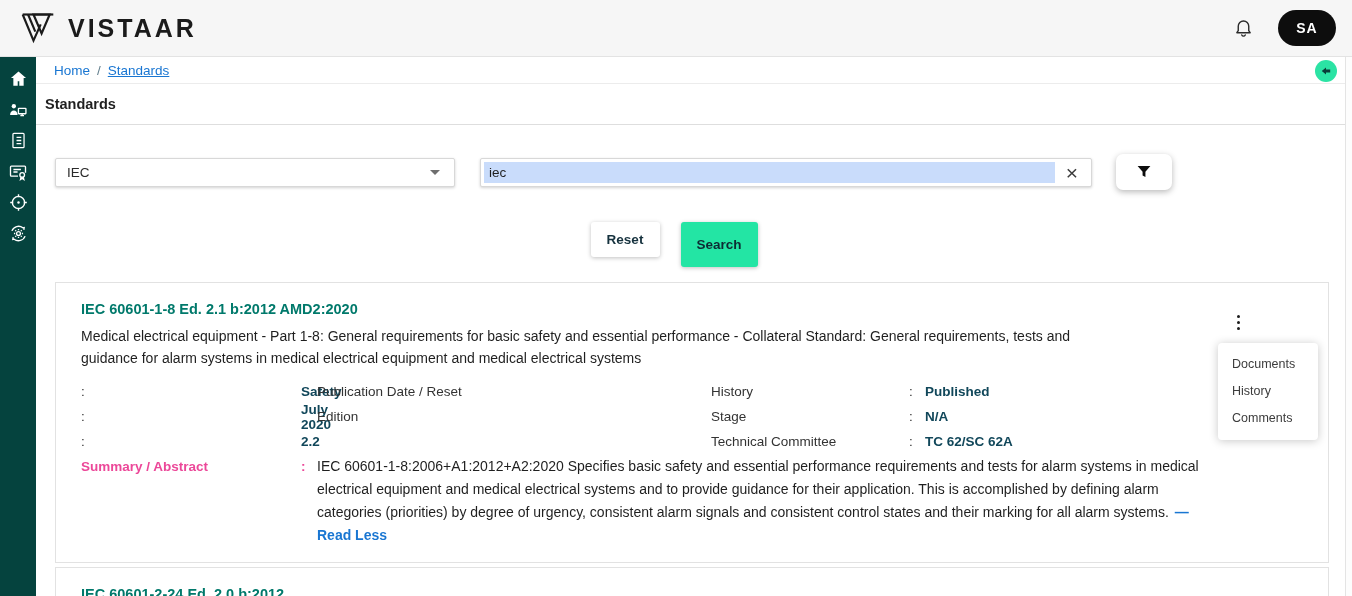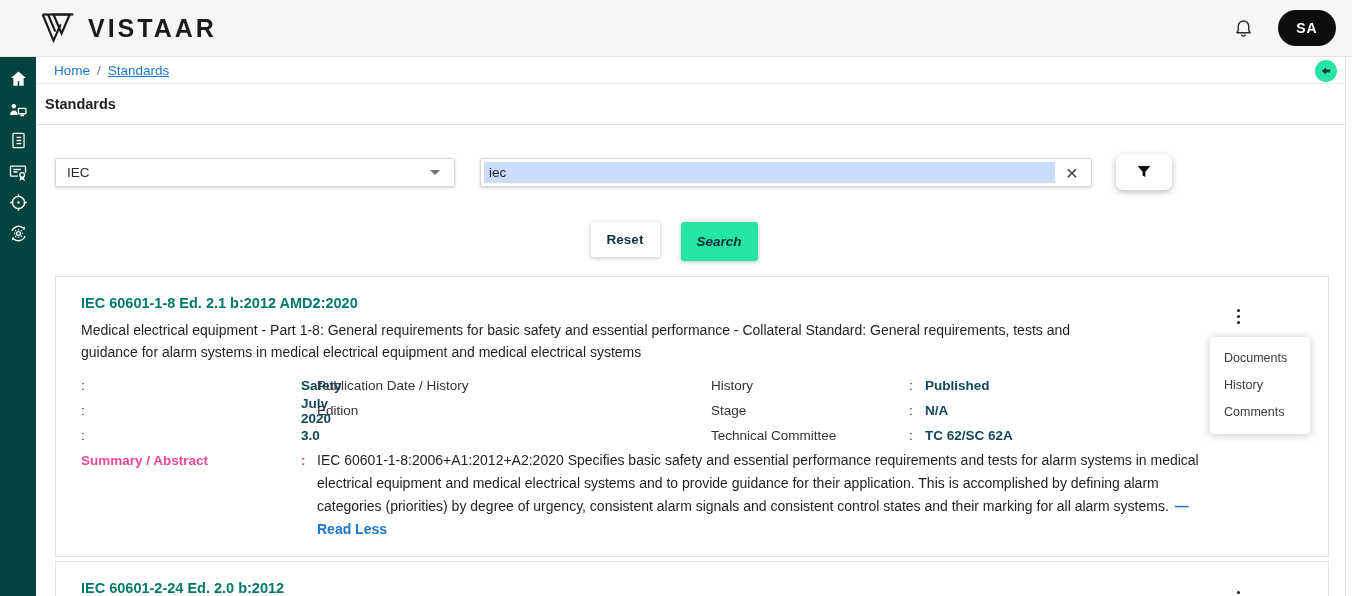--- a/index.html
+++ b/index.html
@@ -1,21 +1,21 @@
 <!DOCTYPE html>
 <html><head>
 <meta charset="utf-8">
 <style>
   * { margin:0; padding:0; box-sizing:border-box; }
   html,body { width:1352px; height:596px; overflow:hidden; background:#fff;
               font-family:"Liberation Sans", sans-serif; color:#222; }
 
   
   .topbar { height:57px; background:#f6f6f6; border-bottom:1px solid #e3e3e3;
-            display:flex; align-items:center; justify-content:space-between; padding:0 16px 0 40px; }
+            display:flex; align-items:center; justify-content:space-between; padding:0 16px 0 20px; }
   .brand { display:flex; align-items:center; gap:12px; }
   .brand-name { font-size:25px; font-weight:600; letter-spacing:3px; color:#1b1b1b; }
   .topbar-right { display:flex; align-items:center; gap:24px; }
   .bell-btn { background:none; border:none; cursor:pointer; line-height:0; }
   .avatar { width:58px; height:36px; background:#0d0d0d; color:#fff; border-radius:18px;
             display:flex; align-items:center; justify-content:center;
             font-size:14px; font-weight:700; letter-spacing:1px; cursor:pointer; border:none; }
 
   
   .shell { display:flex; height:539px; }
@@ -50,23 +50,23 @@
   .clear-btn { position:absolute; right:6px; top:0; bottom:0; width:26px; border:none; background:none;
                font-size:21px; color:#3c3c3c; cursor:pointer; line-height:27px; }
   .filter-btn { width:56px; height:36px; margin-left:24px; background:#fff; border:none; border-radius:7px;
                 box-shadow:0 2px 6px rgba(0,0,0,.28); display:flex; align-items:center;
                 justify-content:center; cursor:pointer; }
 
   .action-row { display:flex; justify-content:center; gap:21px; margin:32px 40px 0 0; }
   .btn-reset { width:69px; height:35px; background:#fff; border:none; border-radius:3px;
                box-shadow:0 1px 4px rgba(0,0,0,.25); font-family:"Liberation Sans",sans-serif;
                font-size:13.5px; font-weight:600; color:#16323e; cursor:pointer; }
-  .btn-search { width:77px; height:39px; background:#23e5a4; border:none; border-radius:3px;
+  .btn-search { width:77px; height:45px; background:#23e5a4; border:none; border-radius:3px;
                 box-shadow:0 1px 4px rgba(0,0,0,.25); font-family:"Liberation Sans",sans-serif;
-                font-size:13.5px; font-weight:700; color:#0d2b33; cursor:pointer;font-style:italic; }
+                font-size:13.5px; font-weight:700; color:#0d2b33; cursor:pointer; }
 
   
   .cards { margin:15px 23px 0 19px; }
   .card { position:relative; background:#fff; border:1px solid #e2e2e2; margin-bottom:4px;
           padding:17px 0 15px 25px; }
   .card-title { font-size:14.5px; font-weight:700; color:#00796b; cursor:pointer; display:inline-block; }
   .card-desc { margin-top:7px; font-size:14px; line-height:22px; color:#1f1f1f; max-width:1000px; }
 
   .fields { display:flex; margin-top:10px; }
   .fcol { display:grid; grid-auto-rows:25px; align-items:center; font-size:13.5px; }
@@ -80,21 +80,21 @@
   .summary-label { color:#ec4899; line-height:23px;font-weight:bold; }
   .summary-text { max-width:884px; font-size:14px; line-height:23px; color:#1f1f1f; }
   .read-less { color:#1976d2; font-weight:700; text-decoration:none; cursor:pointer; margin-left:6px; }
 
   .kebab { position:absolute; right:84px; background:none; border:none; cursor:pointer;
            display:flex; flex-direction:column; gap:3px; padding:4px; }
   .kebab span { width:3px; height:3px; border-radius:50%; background:#1c1c1c; }
   .card1 .kebab { top:28px; }
   .card2 .kebab { top:25px; }
 
-  .context-menu { position:absolute; top:60px; right:18px; width:100px; background:#fff;
+  .context-menu { position:absolute; top:60px; right:10px; width:100px; background:#fff;
                   border-radius:4px; box-shadow:0 1px 10px rgba(0,0,0,.22); padding:8px 0; z-index:5; }
   .menu-item { padding:0 0 0 14px; height:27px; line-height:27px; font-size:12.5px; color:#3c3c3c; cursor:pointer; }
 
   .scroll-track { position:absolute; top:0; right:0; bottom:0; width:7px;
                   border-left:1px solid #e4e4e4; background:#fdfdfd; }
 </style>
 </head>
 <body>
 
 <header class="topbar">
@@ -226,26 +226,26 @@
     <div class="cards">
 
       <section class="card card1">
         <a class="card-title">IEC 60601-1-8 Ed. 2.1 b:2012 AMD2:2020</a>
         <div class="card-desc">Medical electrical equipment - Part 1-8: General requirements for basic safety and essential performance - Collateral Standard: General requirements, tests and guidance for alarm systems in medical electrical equipment and medical electrical systems</div>
 
         <div class="fields">
           <div class="fcol left">
             <span class="fcolon">:</span>
             <span class="fvalue">Safety</span>
-            <span class="flabel">Publication Date / History</span>
+            <span class="flabel">Publication Date / Reset</span>
             <span class="fcolon">:</span>
             <span class="fvalue">July 2020</span>
             <span class="flabel">Edition</span>
             <span class="fcolon">:</span>
-            <span class="fvalue">3.0</span>
+            <span class="fvalue">2.2</span>
           </div>
           <div class="fcol right">
             <span class="flabel">History</span>
             <span class="fcolon">:</span>
             <span class="fvalue">Published</span>
             <span class="flabel">Stage</span>
             <span class="fcolon">:</span>
             <span class="fvalue">N/A</span>
             <span class="flabel">Technical Committee</span>
             <span class="fcolon">:</span>

